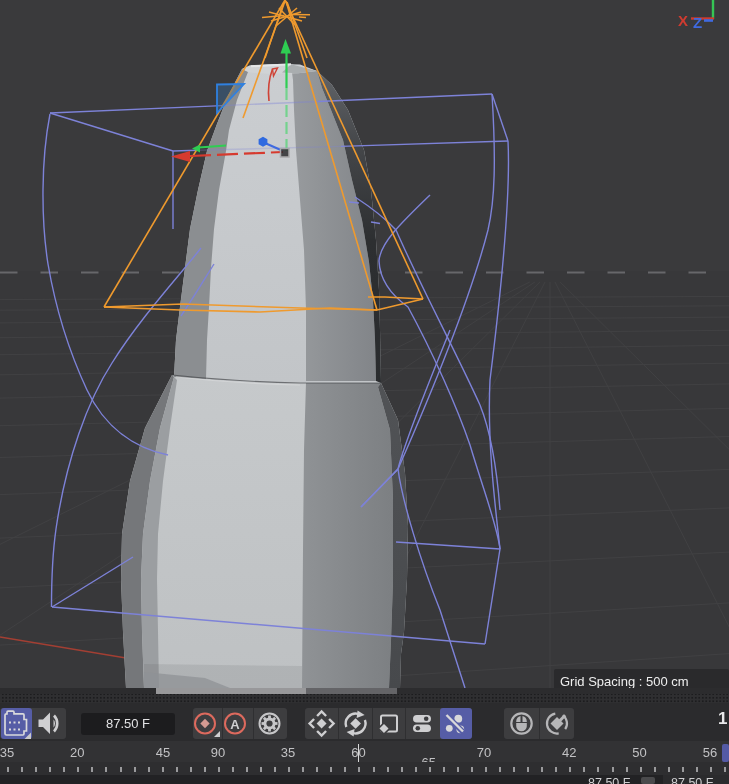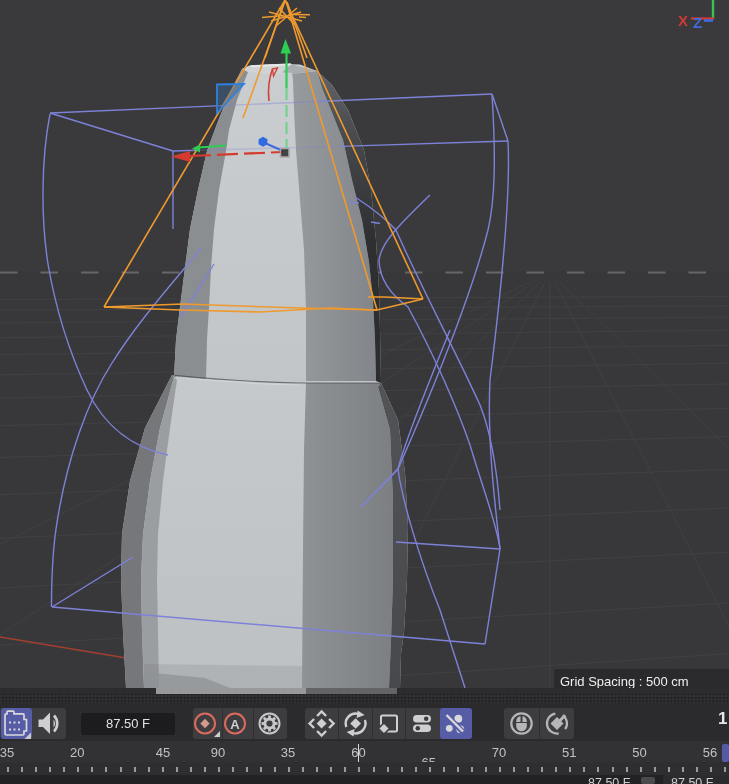--- a/index.html
+++ b/index.html
@@ -307,22 +307,22 @@
     </div>
 
     <div class="abs" id="ruler" style="left:0;top:53px;width:729px;height:21px;background:#323234;color:#c2c2c4;font-size:13px">
       <div class="abs" style="left:7.0px;top:4px;transform:translateX(-50%)">35</div>
       <div class="abs" style="left:77.3px;top:4px;transform:translateX(-50%)">20</div>
       <div class="abs" style="left:163px;top:4px;transform:translateX(-50%)">45</div>
       <div class="abs" style="left:217.9px;top:4px;transform:translateX(-50%)">90</div>
       <div class="abs" style="left:288.1px;top:4px;transform:translateX(-50%)">35</div>
       <div class="abs" style="left:358.4px;top:4px;transform:translateX(-50%)">60</div>
       <div class="abs" style="left:428.7px;top:14px;transform:translateX(-50%)">65</div>
-      <div class="abs" style="left:499.0px;top:4px;transform:translateX(-50%)">70</div>
-      <div class="abs" style="left:569.3px;top:4px;transform:translateX(-50%)">51</div>
+      <div class="abs" style="left:484px;top:4px;transform:translateX(-50%)">70</div>
+      <div class="abs" style="left:569.3px;top:4px;transform:translateX(-50%)">42</div>
       <div class="abs" style="left:639.6px;top:4px;transform:translateX(-50%)">50</div>
       <div class="abs" style="left:709.9px;top:4px;transform:translateX(-50%)">56</div>
       <div class="abs" style="left:358px;top:3px;width:1px;height:18px;background:#d8d8d8"></div>
       <div class="abs" style="left:722px;top:3px;width:7px;height:18px;background:#545aa5;border-radius:2px"></div>
     </div>
     <div class="abs" id="tickrow" style="left:0;top:74px;width:729px;height:13px;background:#2e2e30">
       <div class="abs" style="left:7.0px;top:5px;width:2px;height:5px;background:#9a9a9c"></div>
       <div class="abs" style="left:21.1px;top:5px;width:2px;height:5px;background:#9a9a9c"></div>
       <div class="abs" style="left:35.1px;top:5px;width:2px;height:5px;background:#9a9a9c"></div>
       <div class="abs" style="left:49.2px;top:5px;width:2px;height:5px;background:#9a9a9c"></div>

